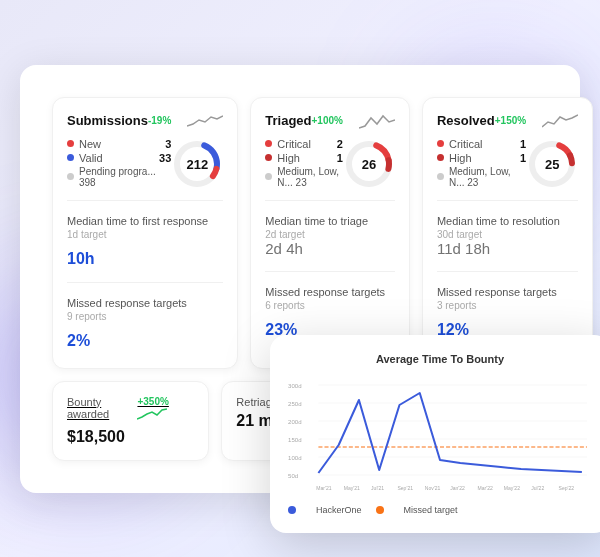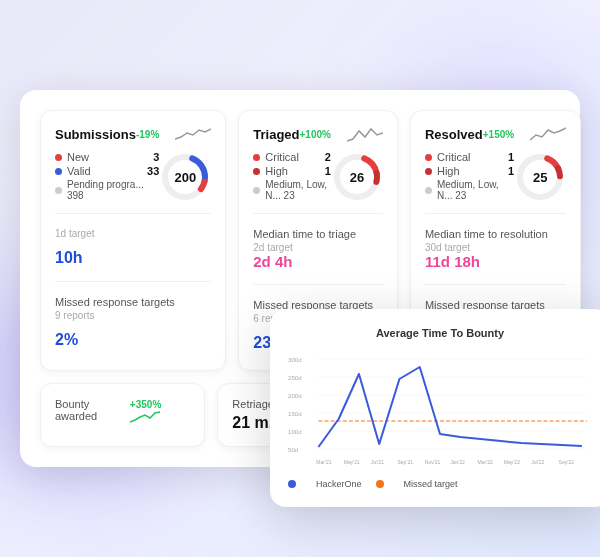--- a/index.html
+++ b/index.html
@@ -31,21 +31,21 @@
       right: 30px; top: 60px;
     }
     .dashboard-wrapper {
       position: relative;
       z-index: 1;
       width: 560px;
     }
     .main-card {
       background: white;
       border-radius: 16px;
-      padding: 20px;
+      padding: 32px;
       box-shadow: 0 8px 40px rgba(0,0,0,0.12);
       position: relative;
       z-index: 2;
     }
     .cards-grid {
       display: grid;
       grid-template-columns: 1fr 1fr 1fr;
       gap: 12px;
       margin-bottom: 12px;
     }
@@ -133,22 +133,22 @@
       color: #aaa;
     }
     .metric-value {
       font-size: 16px;
       font-weight: 700;
       color: #1d4ed8;
       margin-top: 10px;
     }
     .metric-value-small {
       font-size: 15px;
-      font-weight: 700;
-      color: #ec4899;
+      font-weight: 400;
+      color: #737373;
     }
     .bottom-row {
       display: grid;
       grid-template-columns: 1fr 1fr 1fr;
       gap: 12px;
       margin-top: 10px;
     }
     .bottom-card {
       background: white;
       border-radius: 12px;
@@ -251,25 +251,26 @@
               <span class="dot dot-gray"></span>
               <span class="stat-row-label" style="font-size:10px;">Pending progra... 398</span>
             </div>
           </div>
           <div class="donut-wrapper">
             <svg width="52" height="52" viewBox="0 0 52 52">
               <circle cx="26" cy="26" r="20" fill="none" stroke="#eee" stroke-width="6"></circle>
               <circle cx="26" cy="26" r="20" fill="none" stroke="#3b5bdb" stroke-width="6" stroke-dasharray="30 96" stroke-dashoffset="25" stroke-linecap="round"></circle>
               <circle cx="26" cy="26" r="20" fill="none" stroke="#e53e3e" stroke-width="6" stroke-dasharray="8 118" stroke-dashoffset="-5" stroke-linecap="round"></circle>
             </svg>
-            <span class="donut-number">200</span>
-          </div>
-        </div>
-        <hr class="section-divider">
-        <div class="metric-block">
+            <span class="donut-number">212</span>
+          </div>
+        </div>
+        <hr class="section-divider">
+        <div class="metric-block">
+          <div class="metric-label">Median time to first response</div>
           <div class="metric-sublabel">1d target</div>
           <div class="metric-value">10h</div>
         </div>
         <hr class="section-divider">
         <div class="metric-block">
           <div class="metric-label">Missed response targets</div>
           <div class="metric-sublabel">9 reports</div>
           <div class="metric-value">2%</div>
         </div>
       </div>
@@ -362,36 +363,38 @@
         </div>
         <hr class="section-divider">
         <div class="metric-block">
           <div class="metric-label">Median time to resolution</div>
           <div class="metric-sublabel">30d target</div>
           <div class="metric-value-small">11d 18h</div>
         </div>
         <hr class="section-divider">
         <div class="metric-block">
           <div class="metric-label">Missed response targets</div>
+          <div class="metric-sublabel">3 reports</div>
           <div class="metric-value">12%</div>
         </div>
       </div>
     </div>
 
     <div class="bottom-row">
       <div class="bottom-card">
-        <div style="display:flex; justify-content:space-between; align-items:center; margin-bottom:4px;">
+        <div style="display:flex; justify-content:space-between; align-items:center; margin-bottom:4px;text-decoration:underline;">
           <span class="bottom-card-title">Bounty awarded</span>
           <span class="bottom-card-badge">
             <span>+350%</span>
             <svg width="30" height="14" viewBox="0 0 30 14">
               <polyline points="0,12 5,10 10,7 15,5 20,8 25,3 30,2" stroke="#22c55e" stroke-width="1.5" fill="none"></polyline>
             </svg>
           </span>
         </div>
+        <div class="bottom-card-value">$18,500</div>
       </div>
       <div class="bottom-card">
         <div class="bottom-card-title">Retriage...</div>
         <div class="bottom-card-value">21 m...</div>
       </div>
       <div class="bottom-card"></div>
     </div>
 
   </div>
 

